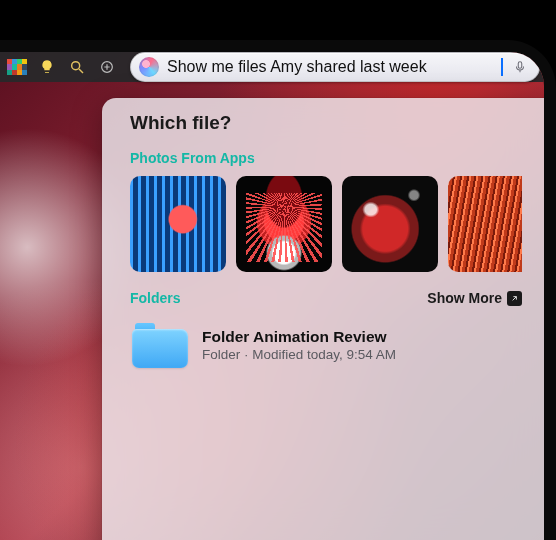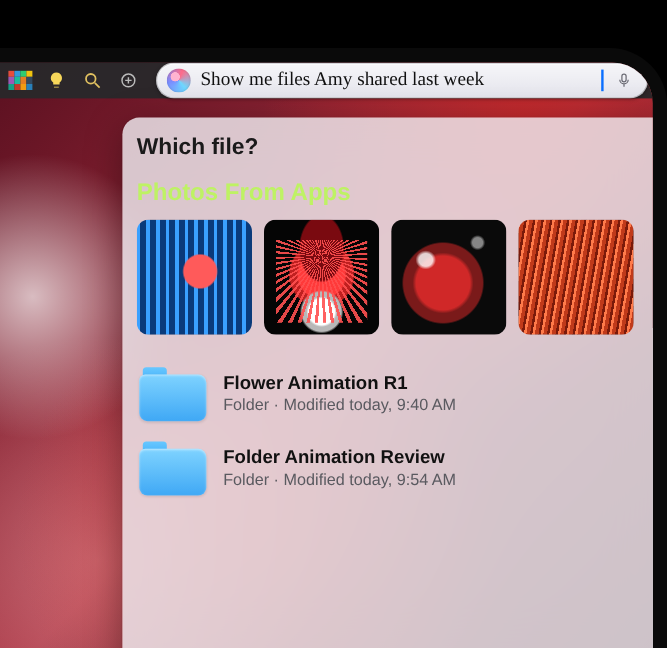--- a/index.html
+++ b/index.html
@@ -90,21 +90,21 @@
       conic-gradient(from 20deg, #ff6b8a, #6dd8ff, #7b8cff, #ff6b8a);
     box-shadow: inset 0 0 2px rgba(0,0,0,0.2);
   }
   .search-input {
     flex: 1;
     font-size: 16px;
     color: #111;
     border: none;
     background: transparent;
     outline: none;
-    font-family: Liberation Serif, serif;
+    font-family: Liberation Sans, sans-serif;
     padding: 0;
   }
   .search-caret {
     display: inline-block;
     width: 2px; height: 18px;
     background: #0a6fff;
     margin-left: -6px;
     vertical-align: middle;
   }
   .search-mic { width: 18px; height: 18px; color: #6b6b74; display:flex;align-items:center;justify-content:center;}
@@ -117,33 +117,33 @@
     left: 102px;
     right: -6px;
     bottom: -30px;
     background: rgba(238,236,240,0.82);
     backdrop-filter: blur(20px);
     border-radius: 14px 0 0 0;
     box-shadow: 0 8px 30px rgba(0,0,0,0.35), 0 0 0 1px rgba(0,0,0,0.06);
     padding: 14px 0 0 0;
     overflow: hidden;
   }
-  .panel-inner { padding: 0 12px; }
+  .panel-inner { padding: 0 28px; }
 
   .prompt {
     font-size: 19px;
     font-weight: 600;
     color: #1a1a1a;
     margin-bottom: 16px;
   }
 
   .section-title {
-    font-size: 20px;
+    font-size: 14px;
     font-weight: 700;
-    color: #bef264;
+    color: #14b8a6;
     margin-bottom: 10px;
   }
   .section-header {
     display: flex;
     align-items: center;
     justify-content: space-between;
     margin-bottom: 8px;
   }
   .show-more {
     font-size: 14px;
@@ -294,31 +294,32 @@
         <div class="prompt">Which file?</div>
 
         <div class="section-title">Photos From Apps</div>
         <div class="thumb-row">
           <div class="thumb t1"></div>
           <div class="thumb t2"></div>
           <div class="thumb t3"></div>
           <div class="thumb t4"></div>
         </div>
 
-
-        <div class="folder-row">
-          <div class="folder-icon">
-            <div class="tab"></div>
-              <div class="body"></div>
+        <div class="section-header">
+          <div class="section-title" style="margin-bottom:0">Folders</div>
+          <div class="show-more">
+            <span>Show More</span>
+            <span class="show-more-icon">
+              <svg viewBox="0 0 24 24">
+                  <path d="M7 17 L17 7 M9 7 H17 V15"></path>
+                </svg>
+            </span>
           </div>
-          <div class="folder-meta">
-            <div class="name">Flower Animation R1</div>
-            <div class="sub">Folder · Modified today, 9:40 AM</div>
-          </div>
-        </div>
+        </div>
+
 
         <div class="folder-row">
           <div class="folder-icon">
             <div class="tab"></div>
               <div class="body"></div>
           </div>
           <div class="folder-meta">
             <div class="name">Folder Animation Review</div>
             <div class="sub">Folder · Modified today, 9:54 AM</div>
           </div>

